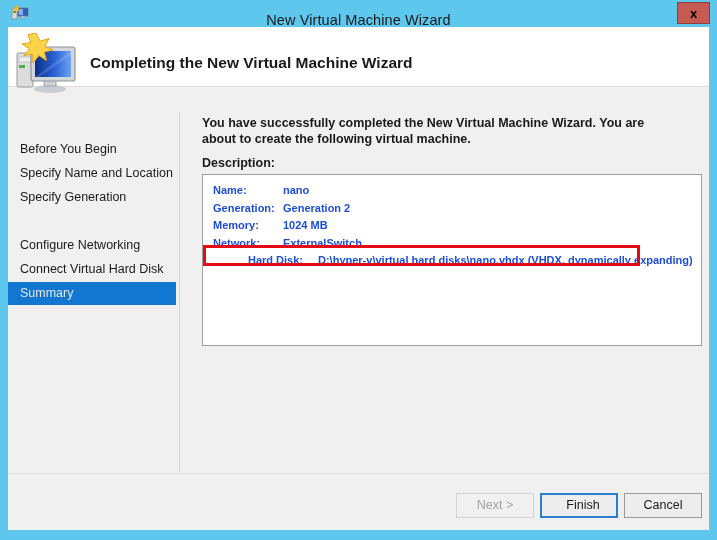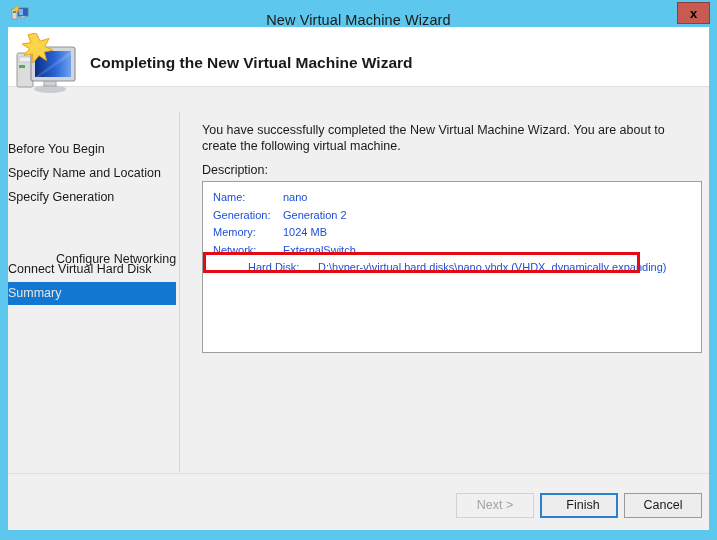--- a/index.html
+++ b/index.html
@@ -103,34 +103,36 @@
     background: #d6d6d6;
   }
   .nav-item {
     position: absolute;
     left: 0;
     width: 168px;
     height: 23px;
     line-height: 23px;
     font-size: 12.5px;
     color: #1a1a1a;
+    padding-left: 12px;
     box-sizing: border-box;
     cursor: default;
     white-space: nowrap;
   }
   .nav-item.selected {
     background: #1177d1;
     color: #e5e5e5;
   }
   
   #main {
     position: absolute;
-    left: 172px; top: 77px;
+    left: 172px; top: 70px;
     width: 529px;
     height: 361px;
+    font-weight: bold;
   }
   #intro-text {
     position: absolute;
     left: 22px; top: 18px;
     width: 472px;
     font-size: 12.5px;
     color: #1a1a1a;
     line-height: 16px;
   }
   #description-label {
@@ -262,21 +264,21 @@
           <polygon points="22,0 26.2,8.2 35,5.4 30.8,13.6 39,17 30.3,19 32.5,27.5 25,22.5 19,30 18.5,21 10,22.5 15.5,15.8 8,11 16.8,9.6 14,1.8" fill="#fcd44a" stroke="#e8a41c" stroke-width="1"></polygon>
         </svg>
       </span>
       <div id="header-title">Completing the New Virtual Machine Wizard</div>
     </div>
 
     <div id="sidebar">
         <div class="nav-item" style="top: 34px;">Before You Begin</div>
         <div class="nav-item" style="top: 58px;">Specify Name and Location</div>
         <div class="nav-item" style="top: 82px;">Specify Generation</div>
-        <div class="nav-item" style="top: 144px; margin-left: 48px;">Configure Networking</div>
+        <div class="nav-item" style="top: 130px;">Configure Networking</div>
         <div class="nav-item" style="top: 154px;">Connect Virtual Hard Disk</div>
         <div class="nav-item selected" style="top: 178px;">Summary</div>
       </div>
     <div id="sidebar-divider"></div>
 
     <div id="main">
       <div id="intro-text">You have successfully completed the New Virtual Machine Wizard. You are about to create the following virtual machine.</div>
       <div id="description-label">Description:</div>
 
       <div id="description-panel">

